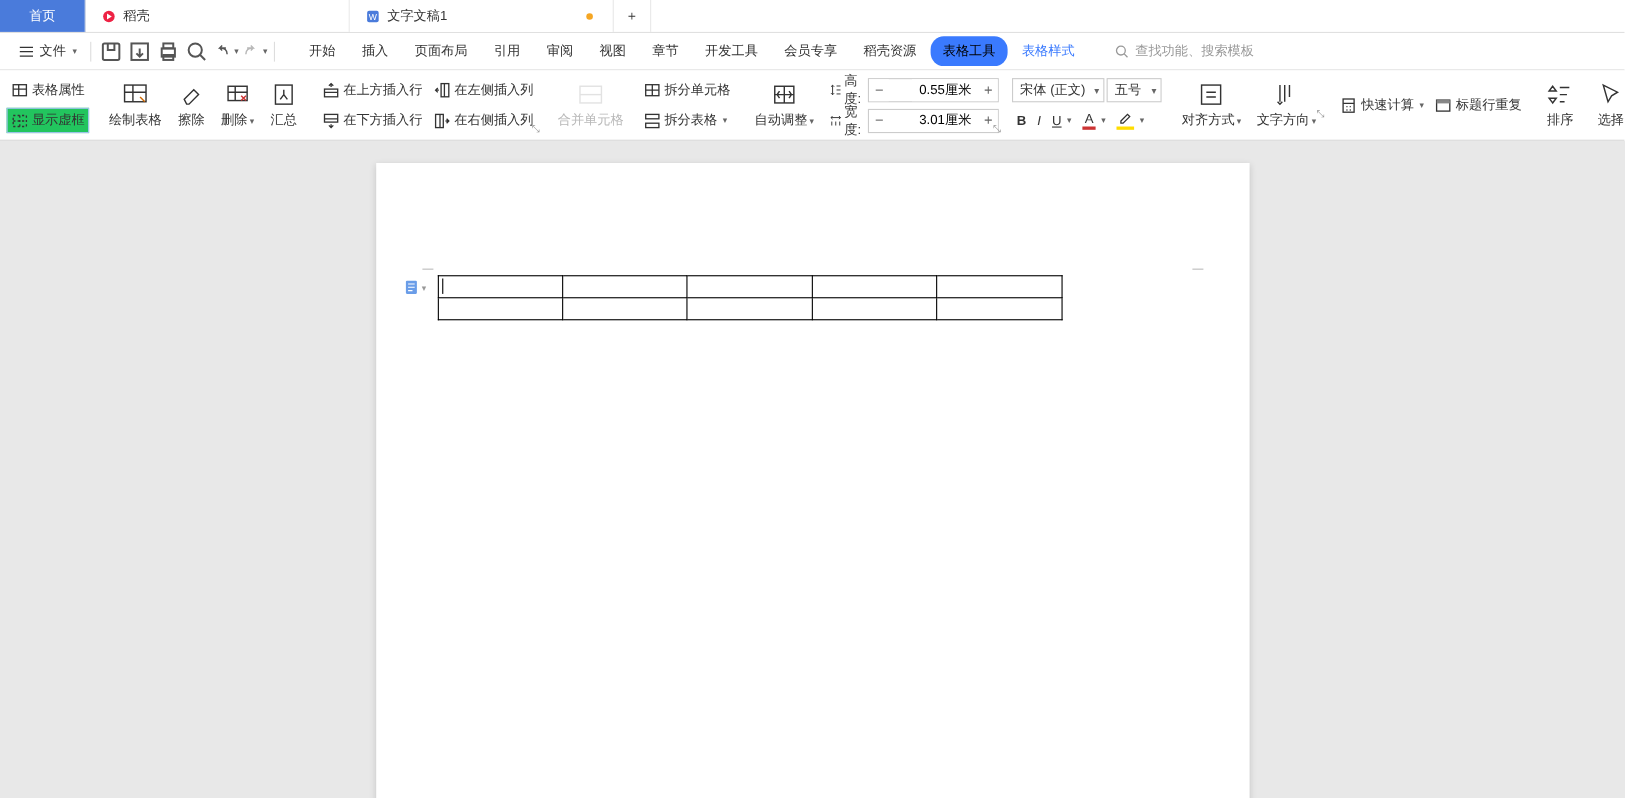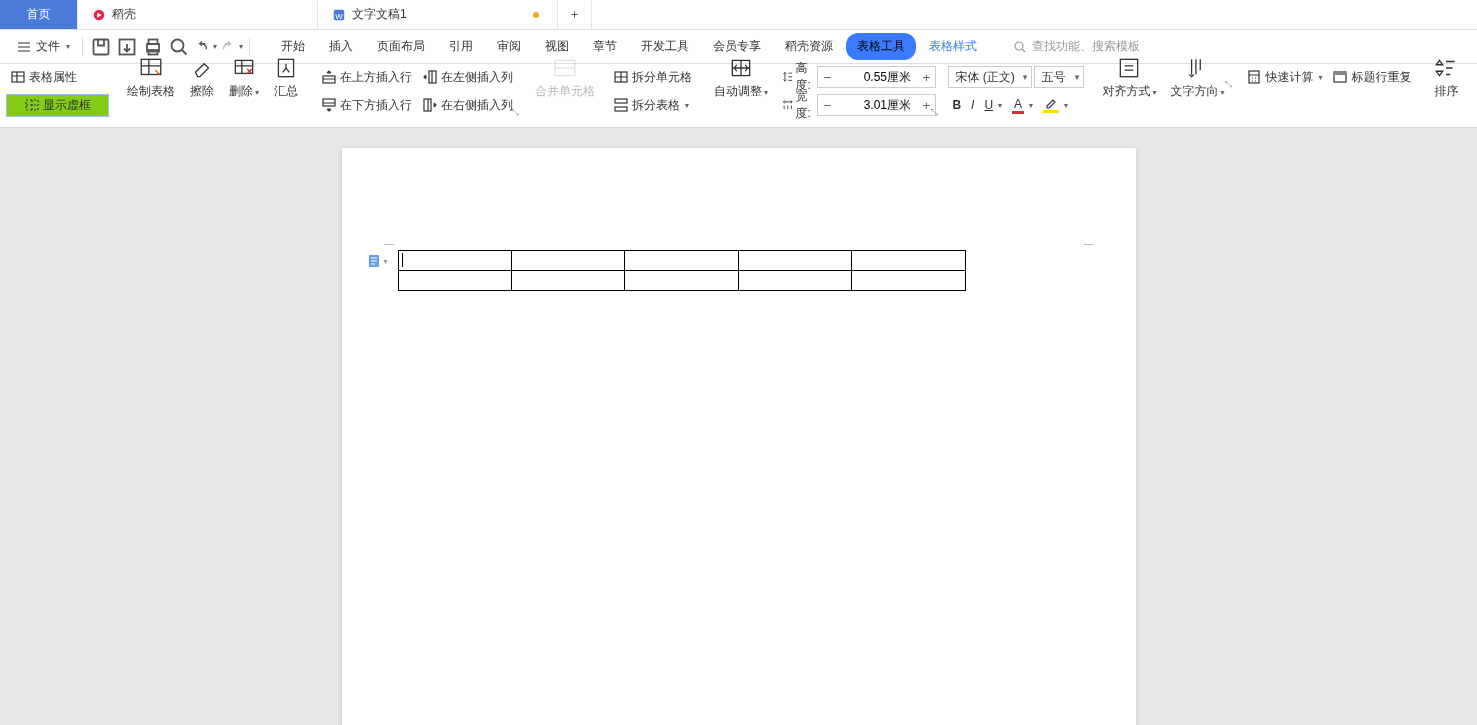--- a/index.html
+++ b/index.html
@@ -20,26 +20,26 @@
 .file-menu { display: flex; align-items: center; gap: 4px; padding: 3px 6px; cursor: pointer; }
 .qa-btn { width: 24px; height: 24px; display: flex; align-items: center; justify-content: center; cursor: pointer; color: #555; }
 .qa-sep { width: 1px; height: 18px; background: #ddd; margin: 0 4px; }
 .menu-tabs { display: flex; gap: 2px; margin-left: 14px; }
 .menu-tab { padding: 5px 11px; cursor: pointer; color: #333; }
 .menu-tab.active { background: #3a7afe; color: #000000; border-radius: 12px; }
 .menu-tab.link { color: #3a7afe; }
 .search-box { margin-left: 22px; display: flex; align-items: center; color: #999; gap: 4px; }
 
 
-.ribbon { height: 64px; display: flex; align-items: flex-start; border-bottom: 1px solid #d8d8d8; background: #fff; padding: 0 2px; }
+.ribbon { height: 64px; display: flex; align-items: center; border-bottom: 1px solid #d8d8d8; background: #fff; padding: 0 2px; }
 .ribbon-group { display: flex; flex-direction: column; justify-content: center; padding: 0 4px; position: relative; gap: 2px; }
 .ribbon-sep { width: 1px; background: #e2e2e2; margin: 6px 2px; }
 .r-row { display: flex; align-items: center; gap: 2px; height: 26px; }
 .r-btn { display: flex; align-items: center; gap: 3px; padding: 3px 4px; cursor: pointer; color: #333; white-space: nowrap; }
-.r-btn.pressed { background: #84cc16; border: 1px solid #9cc3e8; padding: 2px 17px; }
+.r-btn.pressed { background: #22c55e; border: 1px solid #9cc3e8; padding: 2px 3px; }
 .r-btn-big { flex-direction: column; height: 54px; width: auto; padding: 2px 6px; justify-content: center; gap: 2px; }
 .r-btn-big .lbl { font-size: 12px; }
 .ico { width: 16px; height: 16px; display: inline-flex; align-items: center; justify-content: center; }
 .ico-lg { width: 26px; height: 26px; }
 .dd-arr { font-size: 8px; color: #666; margin-left: 2px; }
 .corner { position: absolute; right: 1px; bottom: 1px; font-size: 9px; color: #888; cursor: pointer; width: 10px; height: 10px; text-align: center; }
 
 .spin { display: flex; align-items: center; border: 1px solid #ccc; height: 22px; }
 .spin button { width: 18px; height: 20px; border: none; background: #fff; cursor: pointer; color: #666; }
 .spin input { width: 60px; border: none; text-align: center; height: 20px; font-size: 12px; outline: none; margin-left: 21px; }

